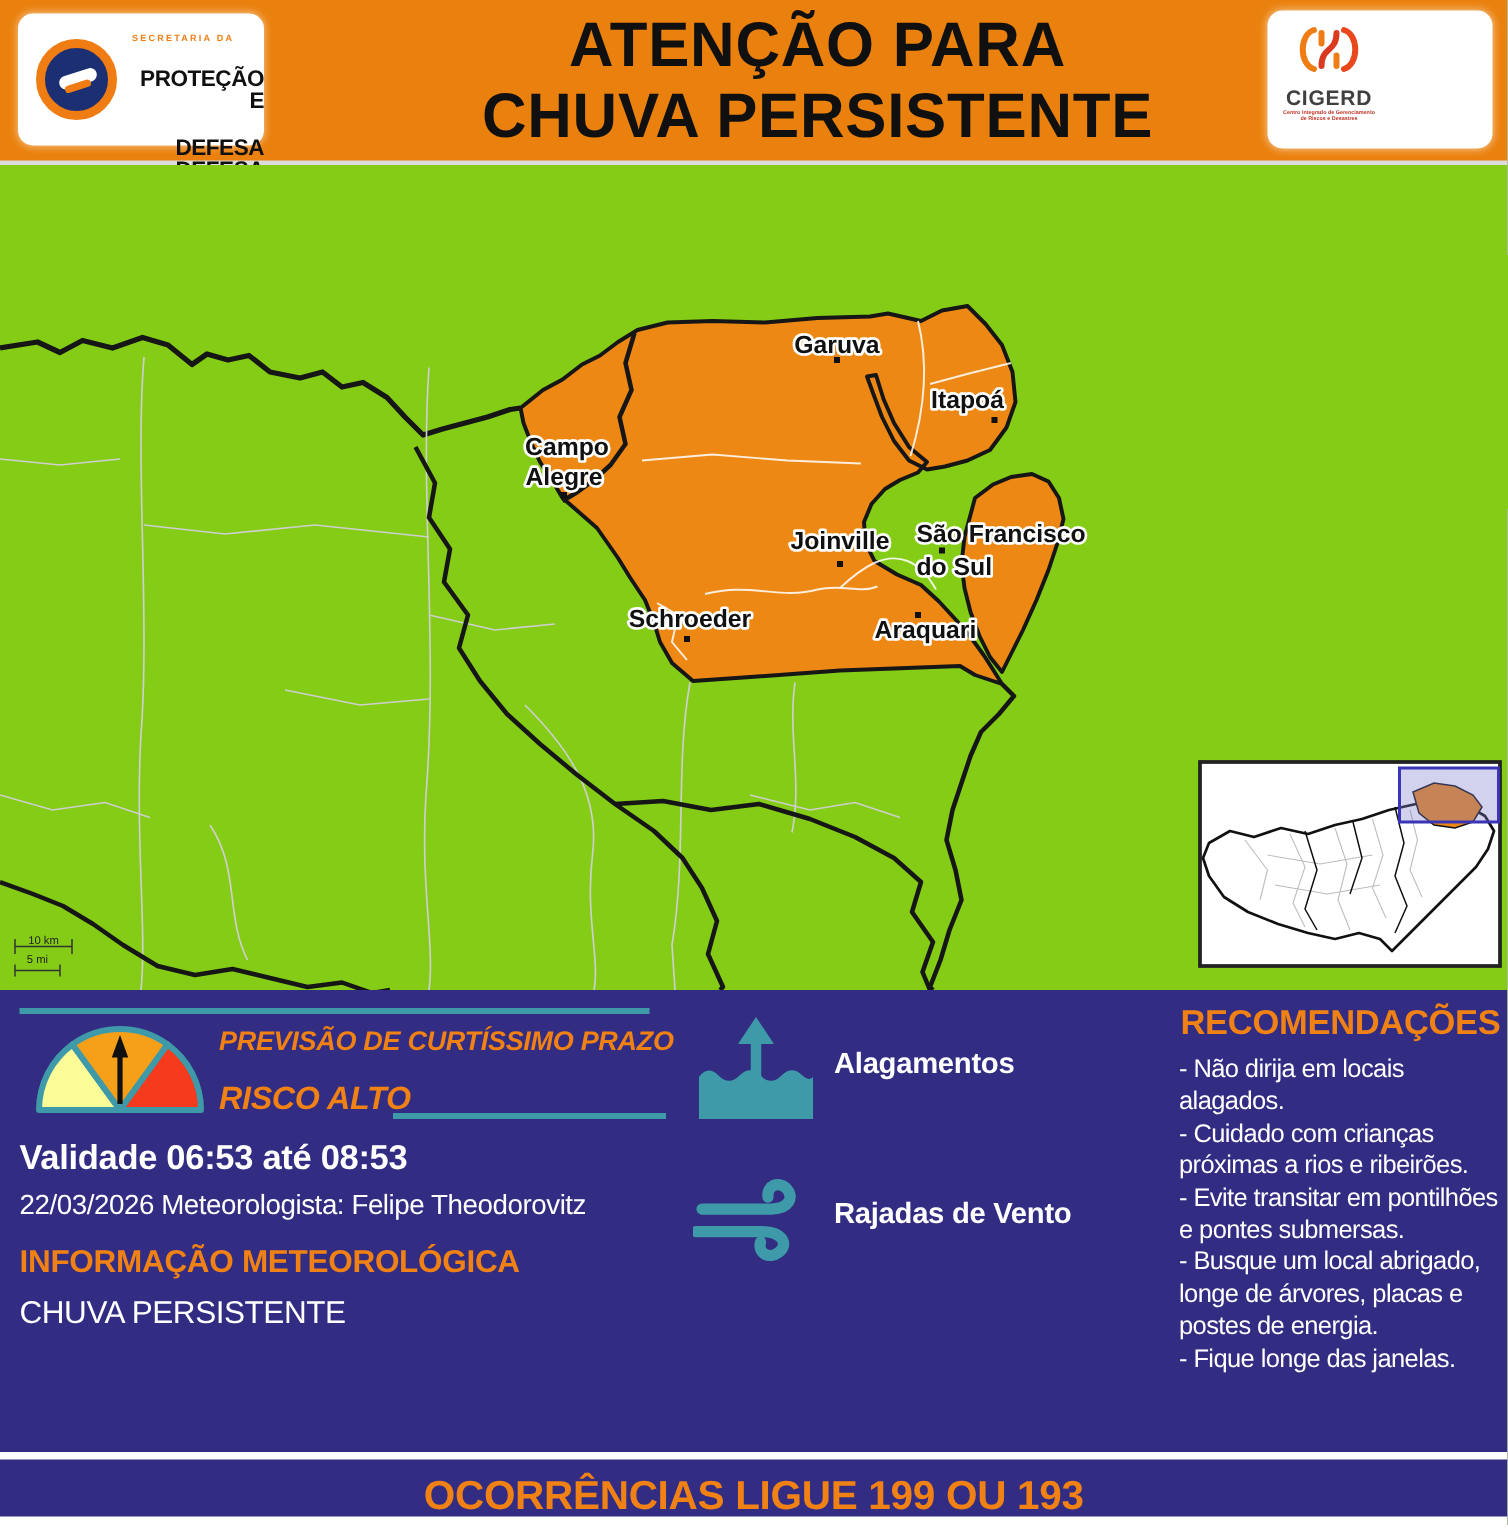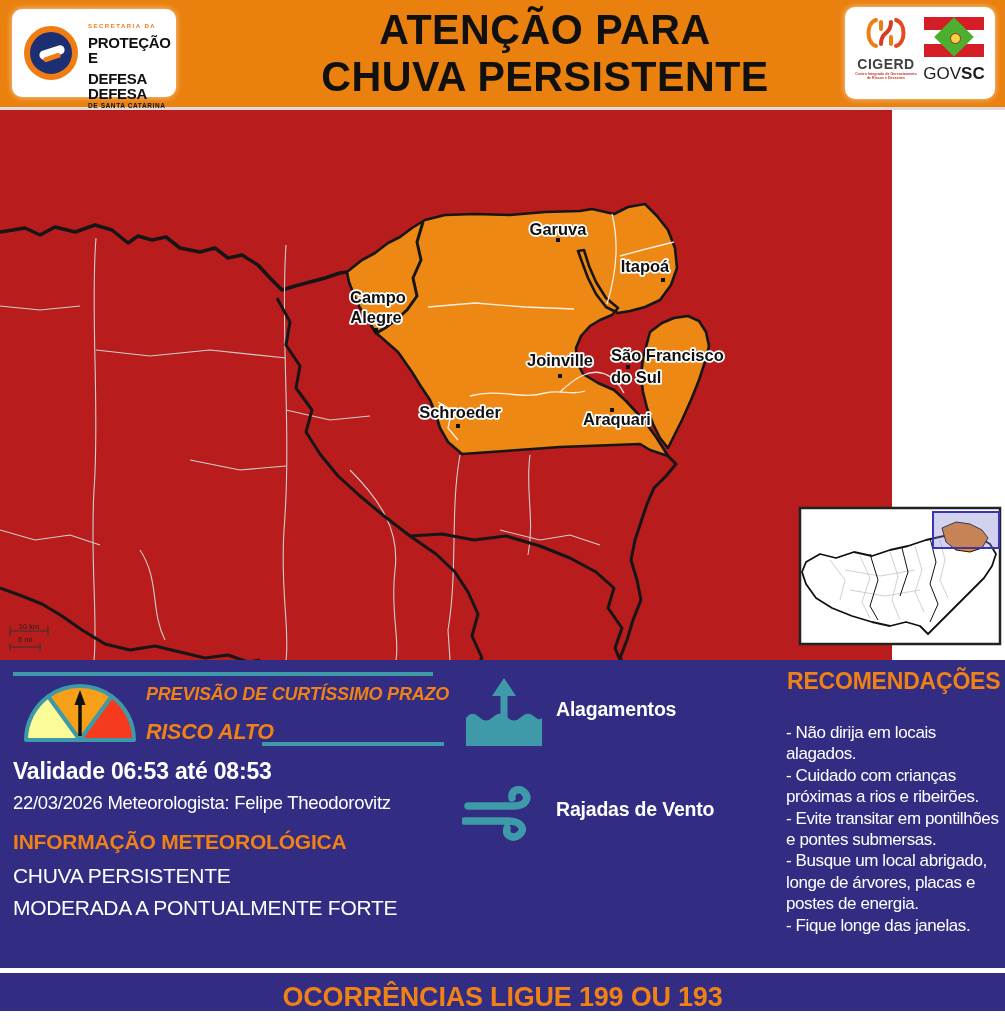--- a/index.html
+++ b/index.html
@@ -11,35 +11,35 @@
     font-weight:bold;font-size:42px;line-height:1.13;letter-spacing:.5px;transform:scaleX(.98);}
   .logo-card{position:absolute;background:#fff;border-radius:10px;box-shadow:0 0 6px rgba(255,255,255,.6);}
   .card-left{left:12px;top:9px;width:164px;height:88px;}
   .card-right{right:10px;top:7px;width:150px;height:92px;}
   .dc-circle{position:absolute;left:12px;top:17px;width:54px;height:54px;border-radius:50%;
     background:#1d2f73;border:6px solid #F07D13;box-sizing:border-box;}
   .dc-swoosh{position:absolute;left:9px;top:16px;width:26px;height:9px;background:#fff;border-radius:5px;transform:rotate(-18deg);}
   .dc-swoosh2{position:absolute;left:13px;top:23px;width:18px;height:5px;background:#F07D13;border-radius:3px;transform:rotate(-18deg);}
   .dc-text{position:absolute;left:76px;top:14px;line-height:1;}
   .dc-small-top{font-size:6px;color:#F07D13;letter-spacing:1.5px;font-weight:bold;}
-  .dc-big{font-size:15px;font-weight:800;color:#101010;letter-spacing:-.3px;margin-top:6px;}
+  .dc-big{font-size:15px;font-weight:800;color:#101010;letter-spacing:-.3px;margin-top:16px;text-align:right;}
   .dc-small-bot{font-size:6.5px;color:#101010;font-weight:bold;letter-spacing:.6px;margin-top:2px;}
   .cigerd{position:absolute;left:8px;top:8px;width:66px;height:78px;text-align:center;}
   .cigerd-name{font-size:14px;font-weight:bold;color:#404040;letter-spacing:.5px;margin-top:1px;}
   .cigerd-sub{font-size:3.6px;color:#c0392b;line-height:1.2;font-weight:bold;}
   .flagbox{position:absolute;right:8px;top:10px;width:66px;height:78px;text-align:center;}
   .flag{position:relative;width:60px;height:40px;margin:0 auto;background:#fff;}
   .flag .r1,.flag .r2{position:absolute;left:0;width:60px;height:13px;background:#d51d28;}
   .flag .r1{top:0}.flag .r2{bottom:0}
   .flag .diamond{position:absolute;left:16px;top:6px;width:28px;height:28px;background:#4caf2f;transform:rotate(45deg);}
   .flag .crest{position:absolute;left:26px;top:16px;width:9px;height:9px;border-radius:50%;background:#f4d442;border:1.5px solid #b02020;}
   .govsc{font-size:17px;color:#1b1b1b;margin-top:7px;letter-spacing:0;}
   .govsc b{font-weight:800;}
   
-  .map-wrap{position:absolute;left:0;top:110px;width:892px;height:550px;background:#b91c1c;}
+  .map-wrap{position:absolute;left:0;top:110px;width:1005px;height:550px;background:#84cc16;}
   .map-wrap svg{display:block;}
   .maplabel{font-family:"Liberation Sans",sans-serif;font-size:16.5px;font-weight:bold;fill:#111;
     stroke:#ffffff;stroke-width:3.5px;paint-order:stroke;stroke-linejoin:round;}
   .scaletext{font-size:7.5px;fill:#222;stroke:none;font-weight:normal;}
   
   .panel{position:absolute;left:0;top:660px;width:1005px;height:308px;background:#322C82;}
   .panel .abs{position:absolute;}
   .tealline{background:#3E99A9;height:3.5px;}
   .orange-it{color:#F08115;font-style:italic;font-weight:bold;letter-spacing:-.2px;}
   .white-b{color:#fff;font-weight:bold;letter-spacing:-.2px;}
@@ -81,29 +81,20 @@
       <div class="cigerd">
         <svg width="60" height="36" viewBox="0 0 60 36">
           <path d="M 20,5 C 10,8 10,28 20,31" fill="none" stroke="#F07D13" stroke-width="4" stroke-linecap="round"></path>
           <path d="M 40,5 C 50,8 50,28 40,31" fill="none" stroke="#E8481C" stroke-width="4" stroke-linecap="round"></path>
           <path d="M 25,29 C 25,16 35,20 35,7" fill="none" stroke="#D93A20" stroke-width="4" stroke-linecap="round"></path>
           <path d="M 25,7 L 25,14 M 35,22 L 35,29" stroke="#F07D13" stroke-width="4" stroke-linecap="round"></path>
         </svg>
         <div class="cigerd-name">CIGERD</div>
         <div class="cigerd-sub">Centro Integrado de Gerenciamento</div>
         <div class="cigerd-sub">de Riscos e Desastres</div>
-      </div>
-      <div class="flagbox">
-        <div class="flag">
-          <div class="r1"></div>
-            <div class="r2"></div>
-          <div class="diamond"></div>
-            <div class="crest"></div>
-        </div>
-        <div class="govsc"><span>GOV</span><b>SC</b></div>
       </div>
     </div>
   </div>
 
   <div class="map-wrap">
     <svg width="1005" height="550" viewBox="0 0 1005 550">
 
       <path d="M 0,122 L 25,118 L 40,125 L 55,117 L 75,122 L 95,115 L 112,120 L 128,133 L 138,126 L 152,130 L 166,127 L 180,138 L 200,142 L 215,138 L 228,148 L 242,145 L 258,155 L 270,168 L 282,180 L 295,176 L 310,172 L 325,168 L 340,163 L 347,162" fill="none" stroke="#161616" stroke-width="3.5" stroke-linejoin="round"></path>
 
       <g stroke="#cfcfcf" stroke-width="1.1" fill="none">
@@ -227,37 +218,36 @@
 
     <div class="abs orange-it" style="left:146px;top:24px;font-size:18px;">PREVISÃO DE CURTÍSSIMO PRAZO</div>
     <div class="abs orange-it" style="left:146px;top:60px;font-size:21.5px;">RISCO ALTO</div>
     <div class="abs tealline" style="left:262px;top:82px;width:182px;"></div>
 
     <div class="abs white-b" style="left:13px;top:98px;font-size:23px;">Validade 06:53 até 08:53</div>
     <div class="abs white-m" style="left:13px;top:132px;font-size:18.5px;">22/03/2026 Meteorologista: Felipe Theodorovitz</div>
 
     <div class="abs orange-b" style="left:13px;top:170px;font-size:21px;text-align:center;">INFORMAÇÃO METEOROLÓGICA</div>
     <div class="abs white-m" style="left:13px;top:204px;font-size:21px;">CHUVA PERSISTENTE</div>
-    <div class="abs white-m" style="left:13px;top:236px;font-size:21px;">MODERADA A PONTUALMENTE FORTE</div>
 
     <svg class="abs" style="left:464px;top:18px;" width="80" height="70" viewBox="0 0 80 70">
       <rect x="36.5" y="12" width="7" height="32" fill="#3E99A9"></rect>
       <polygon points="40,0 28,18 52,18" fill="#3E99A9"></polygon>
       <path d="M 2,40 Q 8,32 15,39 Q 22,46 29,39 Q 36,32 43,39 Q 50,46 57,39 Q 64,32 71,39 Q 75,43 78,40 L 78,68 L 2,68 Z" fill="#3E99A9"></path>
     </svg>
     <div class="abs white-b" style="left:556px;top:38px;font-size:19.5px;">Alagamentos</div>
 
     <svg class="abs" style="left:462px;top:126px;" width="85" height="55" viewBox="0 0 85 55">
       <path d="M 6,20 L 52,20 C 64,20 68,12 62,6 C 57,1.5 49,4 50,12" fill="none" stroke="#3E99A9" stroke-width="7.5" stroke-linecap="round"></path>
       <path d="M 2,35 L 46,35 C 60,35 64,44 57,49 C 51,53.5 43,50 45,42" fill="none" stroke="#3E99A9" stroke-width="7.5" stroke-linecap="round"></path>
     </svg>
     <div class="abs white-b" style="left:556px;top:138px;font-size:19.5px;">Rajadas de Vento</div>
 
     <div class="abs orange-b" style="left:787px;top:8px;font-size:23px;">RECOMENDAÇÕES</div>
-    <div class="abs rec-list" style="left:786px;top:42px;margin-top:20px;">
+    <div class="abs rec-list" style="left:786px;top:42px;">
       <div>- Não dirija em locais alagados.</div>
       <div>- Cuidado com crianças próximas a rios e ribeirões.</div>
       <div>- Evite transitar em pontilhões e pontes submersas.</div>
       <div>- Busque um local abrigado, longe de árvores, placas e postes de energia.</div>
       <div>- Fique longe das janelas.</div>
     </div>
   </div>
 
   <div class="sep"></div>
   <div class="footer">

